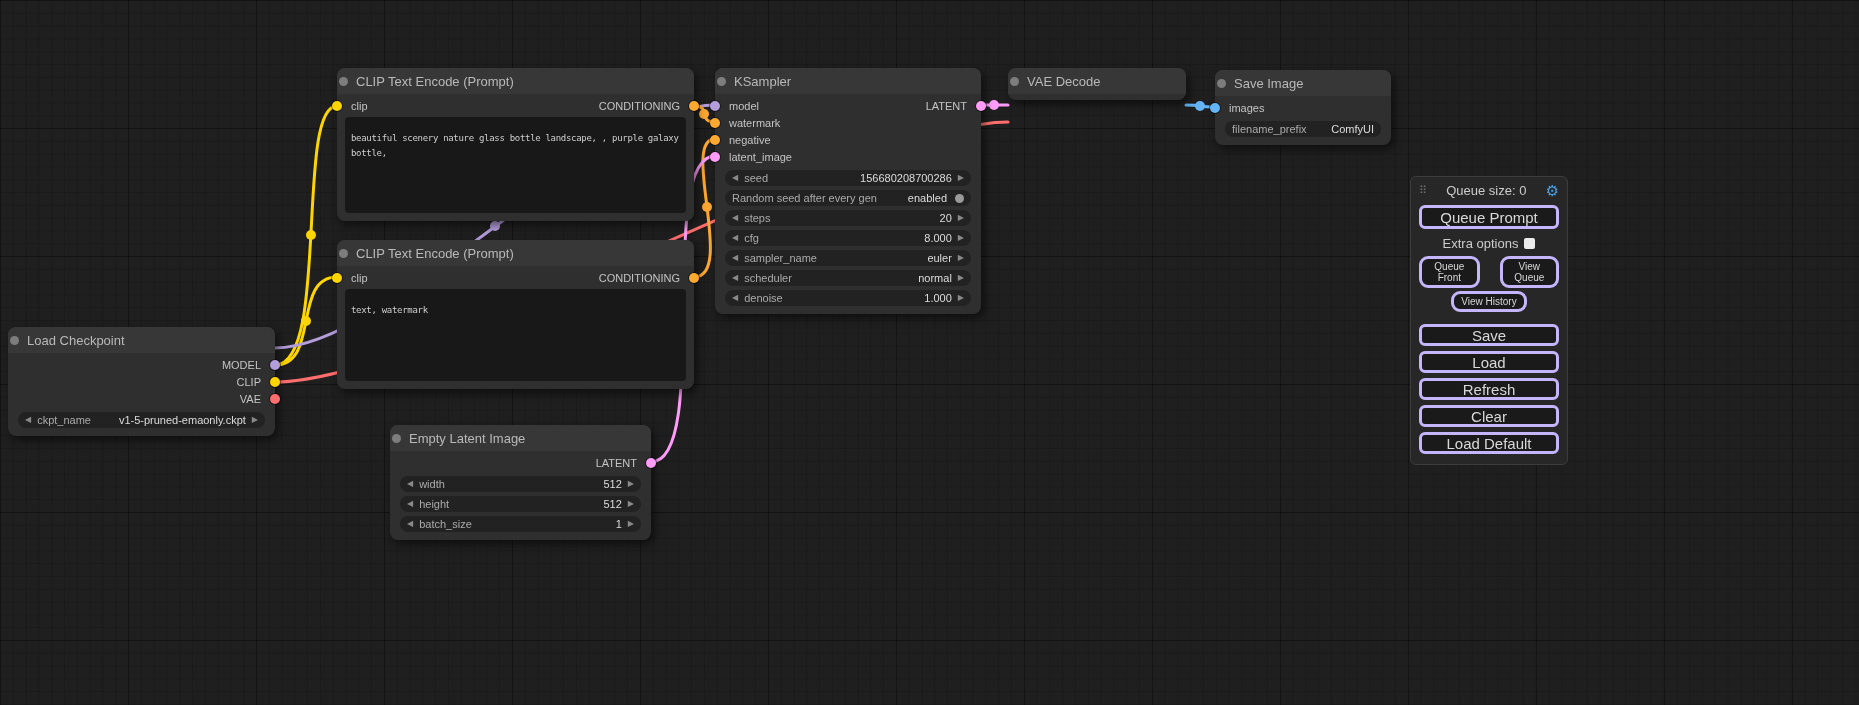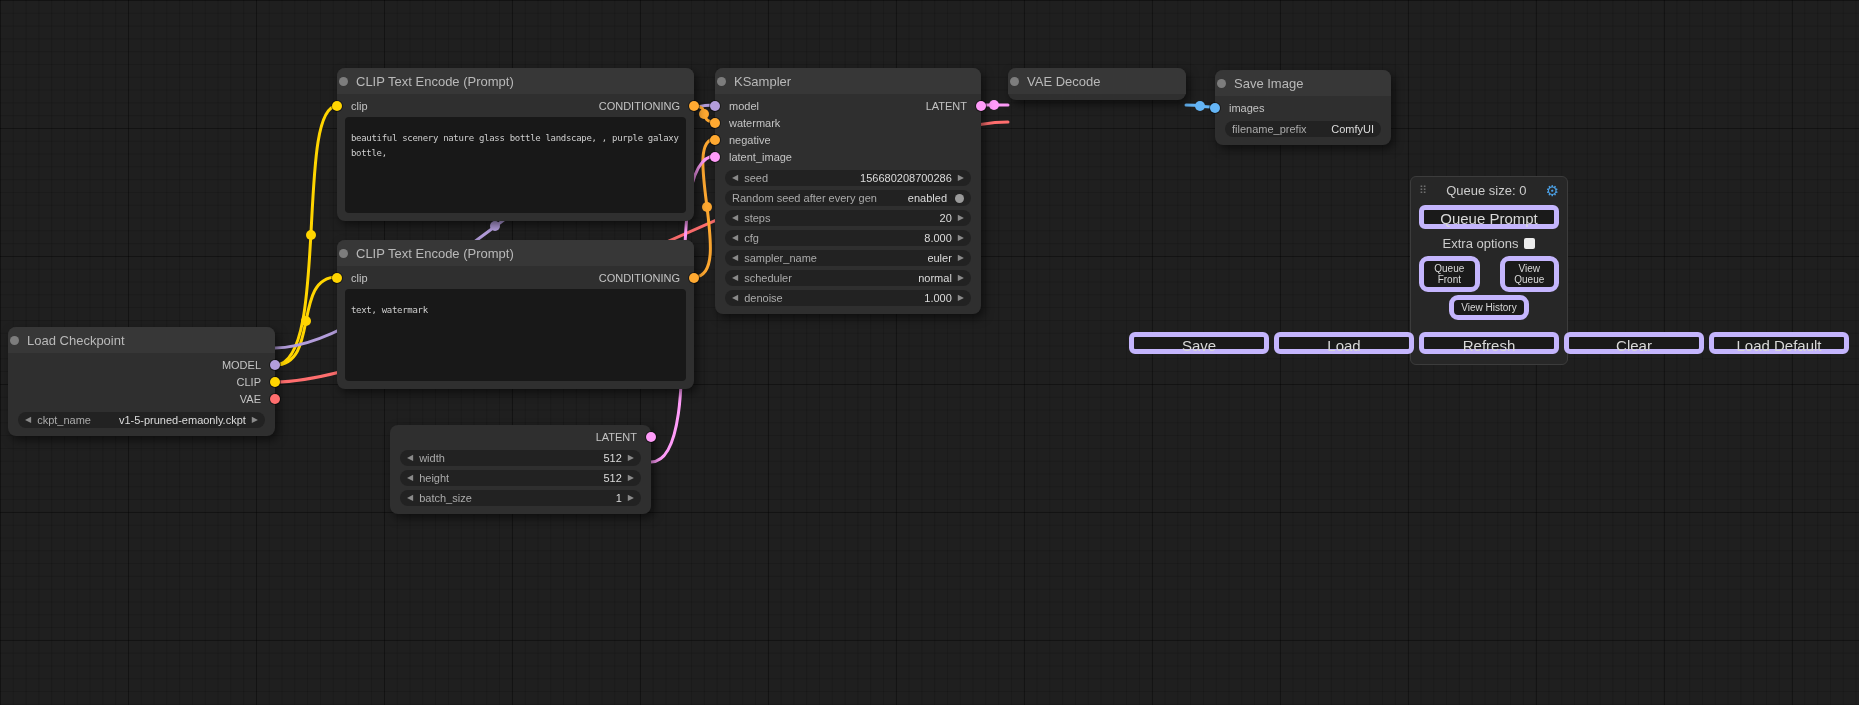--- a/index.html
+++ b/index.html
@@ -68,30 +68,30 @@
   .queue-panel {
     position:absolute; left:1410px; top:176px; width:158px; z-index:5;
     background:rgba(40,40,40,0.94); border:1px solid #3c3c3c; border-radius:6px;
     padding:6px 8px 10px; display:flex; flex-direction:column; align-items:center;
   }
   .qp-header { width:100%; display:flex; align-items:center; gap:4px; }
   .drag-handle { color:#6f6f6f; font-size:11px; cursor:grab; flex:none; }
   .queue-size { flex:1; text-align:center; font-size:13px; color:#cccccc; }
   .gear { color:#4b9fe3; font-size:15px; line-height:1; cursor:pointer; flex:none; }
   .btn {
-    background:#1a1a1a; border:5px solid #c4b5fd; color:#d8d8d8;
+    background:#1a1a1a; border:3px solid #c4b5fd; color:#d8d8d8;
     border-radius:6px; font-family:inherit; cursor:pointer; display:block;
   }
   .btn-queue { width:140px; height:24px; font-size:15px; margin-top:7px; }
   .extra-row { display:flex; align-items:center; gap:6px; margin-top:7px; font-size:13px; color:#cccccc; }
   .checkbox { width:11px; height:11px; background:#ececec; border-radius:2px; cursor:pointer; }
   .small-row { display:flex; gap:20px; margin-top:5px; }
   .btn-small { font-size:10px; padding:2px 7px; border-radius:9px; line-height:1.1; }
   .btn-vh { margin-top:3px; }
-  .big-group { display:flex; gap:5px; margin-top:12px; }
+  .big-group { display:flex; flex-direction:column; gap:5px; margin-top:12px; }
   .btn-large { width:140px; height:22px; font-size:15px; }
 </style>
 </head>
 <body>
 
 <svg class="wires" width="1859" height="705" viewBox="0 0 1859 705">
   <path class="w-clip" d="M275,365 C330,365 295,106 337,106"></path>
   <path class="w-clip" d="M275,365 C320,365 292,277 337,277"></path>
   <path class="w-model" d="M275,348 C390,348 600,105 715,105"></path>
   <path class="w-vae" d="M275,382 C430,382 860,122 1008,122"></path>
@@ -166,20 +166,24 @@
       <span>clip</span>
       <span>CONDITIONING</span>
       <span class="slot-dot in c-clip"></span>
       <span class="slot-dot out c-cond"></span>
     </div>
   </div>
   <div class="prompt-text" style="height:92px;">text, watermark</div>
 </div>
 
 <div class="node" style="left:390px; top:425px; width:261px;">
+  <div class="node-header">
+    <span class="status-dot"></span>
+    <span>Empty Latent Image</span>
+  </div>
   <div class="slots">
     <div class="slot-row right">
       <span>LATENT</span>
       <span class="slot-dot out c-latent"></span>
     </div>
   </div>
   <div class="widgets">
     <div class="widget">
       <span class="arrow">◀</span>
       <span class="wlabel">width</span>

